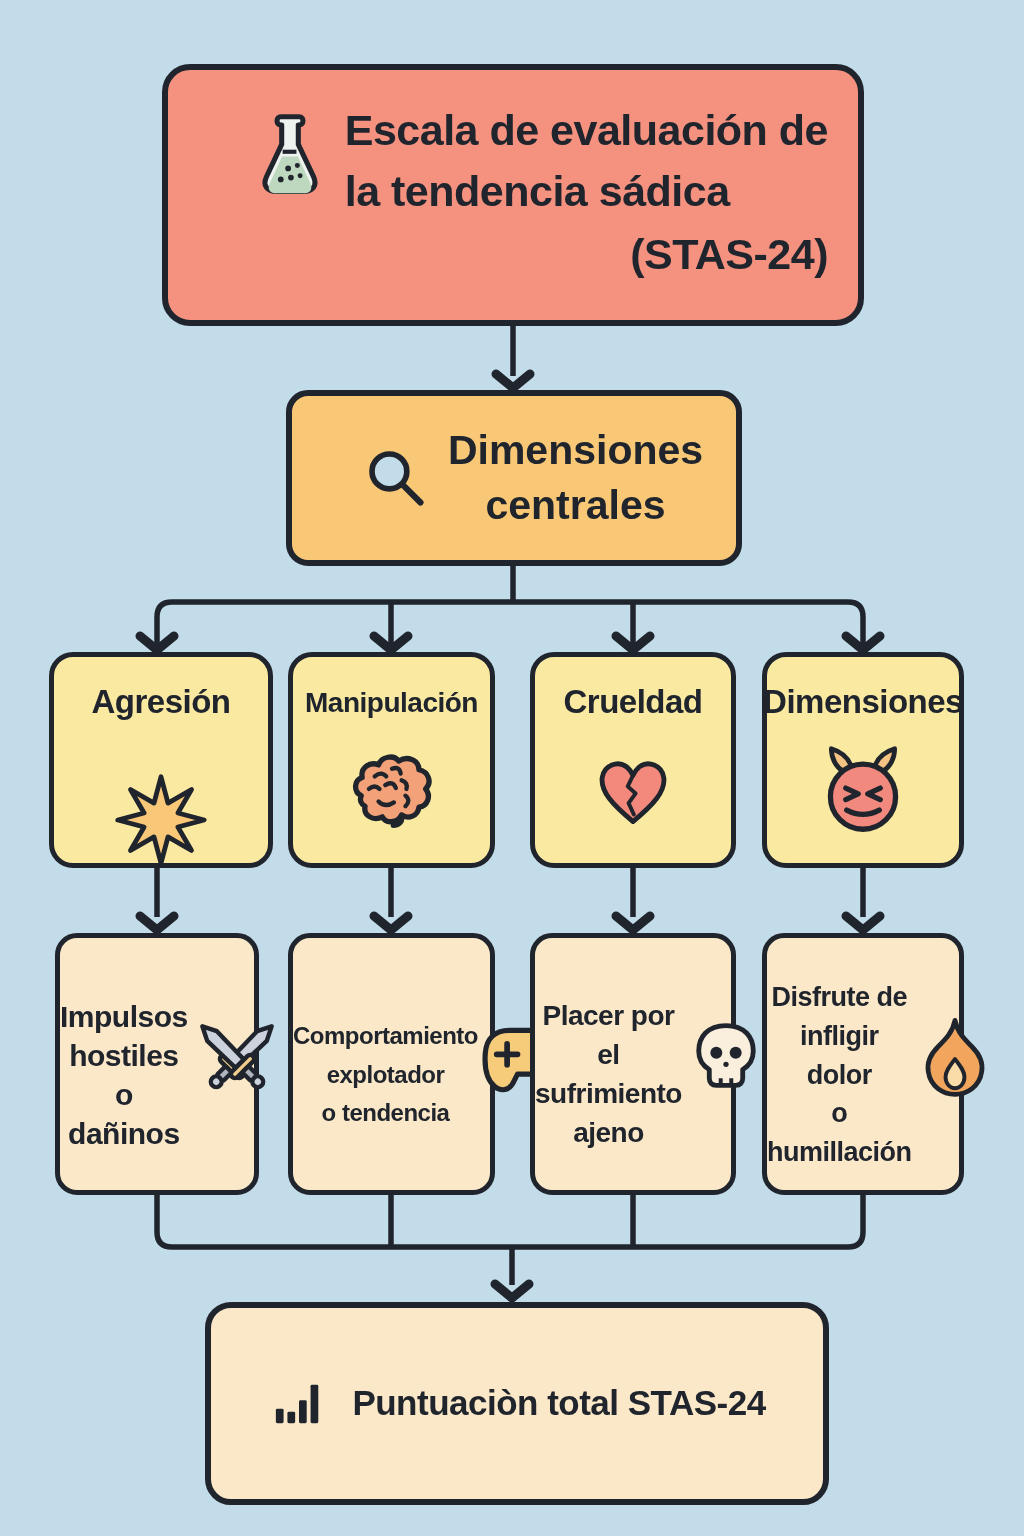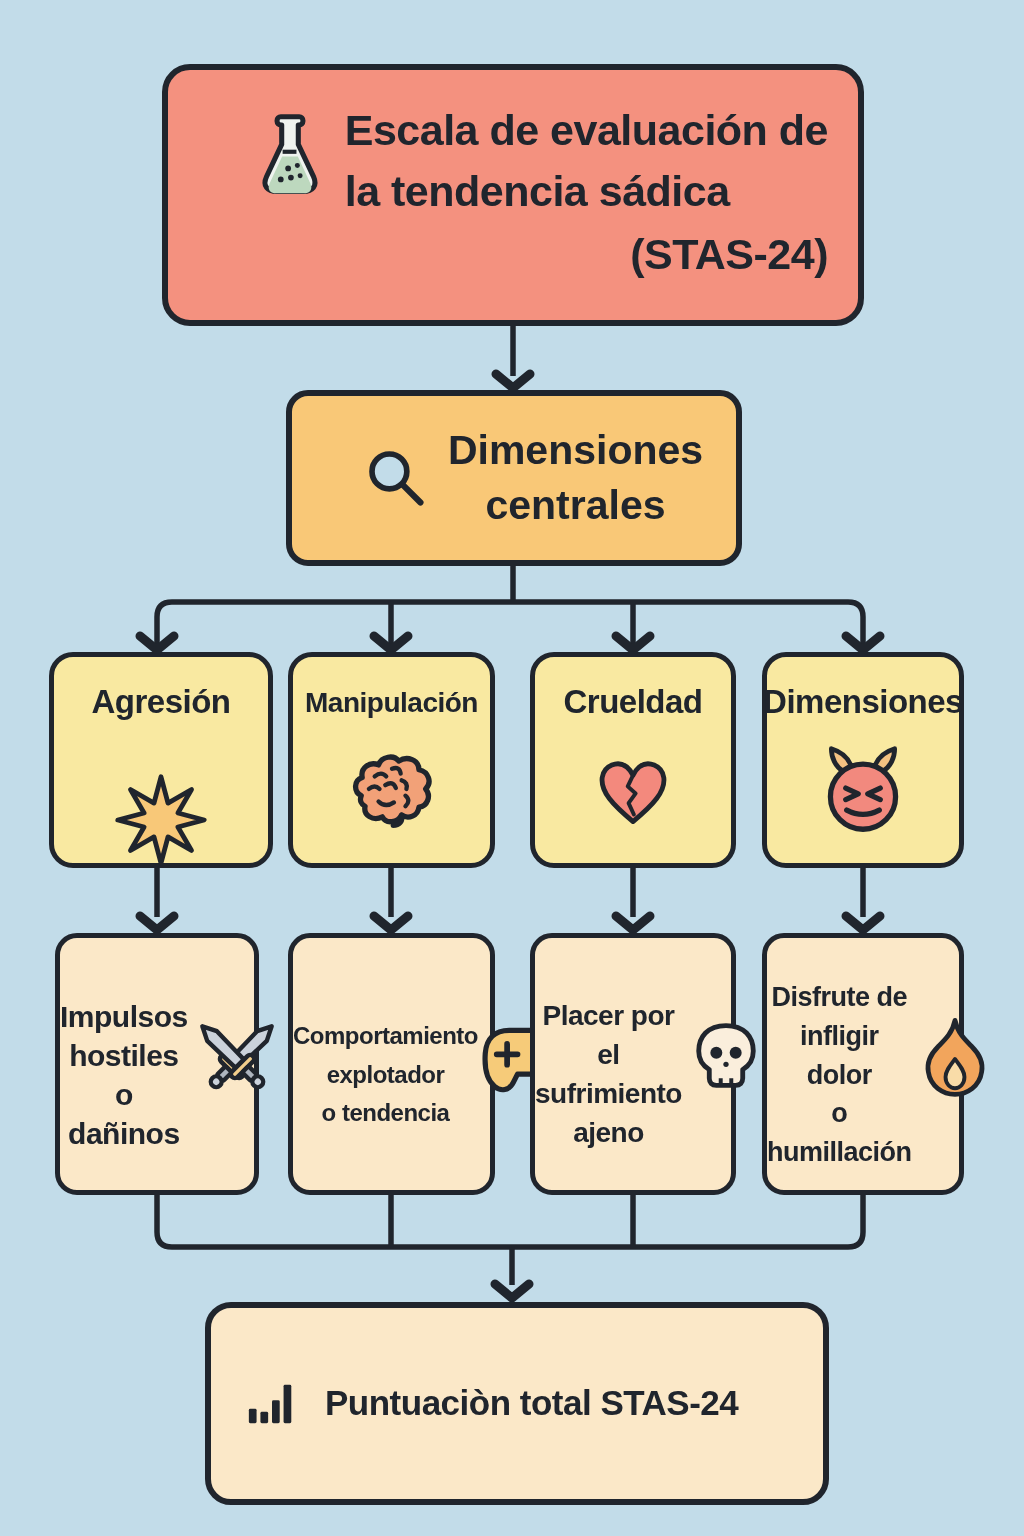--- a/index.html
+++ b/index.html
@@ -43,21 +43,21 @@
     top:933px;height:262px;border-radius:22px;border-width:5px;
     background:var(--cream);display:flex;flex-direction:row;align-items:center;
   }
   .desc .dtext{margin-top:22px;text-align:center;font-size:30px;line-height:1.3;letter-spacing:-0.5px;}
   .desc .dtext.sz24{font-size:24px;line-height:1.62;}
   .desc .dtext.sz28{font-size:28px;line-height:1.39;}
   .desc .dtext.sz27{font-size:27px;line-height:1.44;}
   .desc .dicon{display:flex;align-items:center;justify-content:center;flex:1;padding-bottom:10px;}
   .result-box{
     left:205px;top:1302px;width:624px;height:203px;border-radius:26px;
-    background:var(--cream);display:flex;flex-direction:column;justify-content:center;
+    background:var(--cream);display:flex;flex-direction:row;justify-content:center;
     padding:10px 30px 10px 34px;gap:14px;
   }
   .r-row{display:flex;align-items:center;}
   .r-row .rtext{margin-left:26px;font-size:35px;line-height:1.22;letter-spacing:-0.5px;}
   svg{display:block;}
 </style>
 </head>
 <body>
 
 <div class="canvas">

